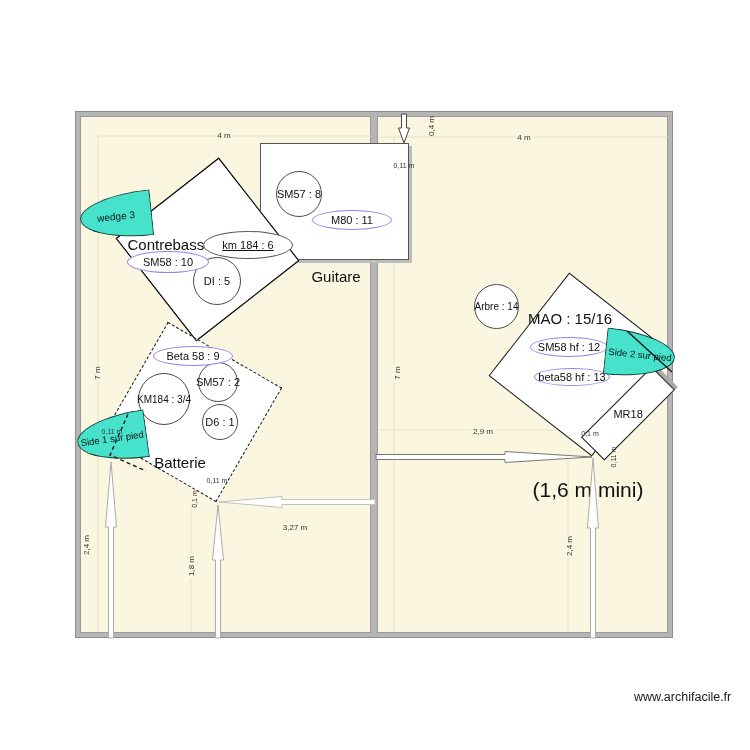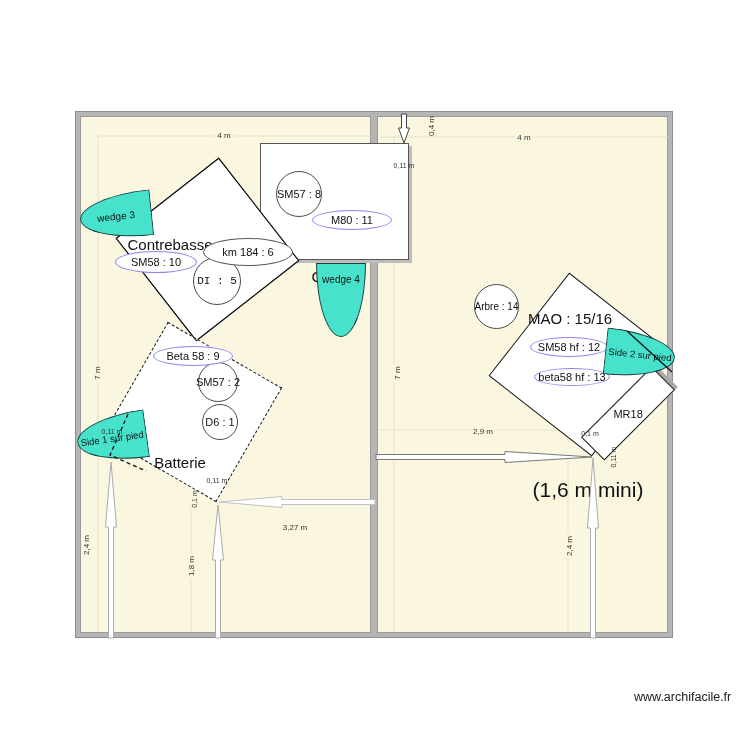--- a/index.html
+++ b/index.html
@@ -73,57 +73,57 @@
 
   <div class="zlabel" style="left:170px;top:244px;">Contrebasse</div>
   <div class="zlabel" style="left:336px;top:245px;margin-top:31px;">Guitare</div>
   <div class="zlabel" style="left:180px;top:462px;">Batterie</div>
   <div class="zlabel" style="left:570px;top:318px;">MAO : 15/16</div>
   <div class="note" style="left:588px;top:490px;">(1,6 m mini)</div>
 
   <div class="circ" style="left:276px;top:171px;width:46px;height:46px;text-align:right;">
     <span>SM57 : 8</span>
     </div>
-  <div class="circ" style="left:193px;top:257px;width:48px;height:48px;font-family:Liberation Mono, monospace;">
+  <div class="circ" style="left:193px;top:257px;width:48px;height:48px;">
     <span>DI : 5</span>
     </div>
   <div class="circ" style="left:198px;top:362px;width:40px;height:40px;">
     <span>SM57 : 2</span>
+    </div>
+  <div class="circ" style="left:138px;top:373px;width:52px;height:52px;font-size:10px;">
+    <span>KM184 : 3/4</span>
     </div>
   <div class="circ" style="left:202px;top:404px;width:36px;height:36px;">
     <span>D6 : 1</span>
     </div>
   <div class="circ" style="left:474px;top:284px;width:45px;height:45px;font-size:10px;">
     <span>Arbre : 14</span>
     </div>
 
-  <div class="ell" style="left:203px;top:238px;width:90px;height:28px;border-color:#5a5a5a;">
+  <div class="ell" style="left:203px;top:231px;width:90px;height:28px;border-color:#5a5a5a;text-decoration:underline;">
     <span>km 184 : 6</span>
     </div>
-  <div class="ell purple" style="left:115px;top:251px;width:82px;height:22px;text-align:center;">
+  <div class="ell purple" style="left:127px;top:251px;width:82px;height:22px;text-align:center;">
     <span>SM58 : 10</span>
     </div>
   <div class="ell purple" style="left:312px;top:210px;width:80px;height:20px;">
     <span>M80 : 11</span>
     </div>
   <div class="ell purple" style="left:153px;top:346px;width:80px;height:20px;">
     <span>Beta 58 : 9</span>
     </div>
   <div class="ell purple" style="left:530px;top:337px;width:78px;height:20px;">
     <span>SM58 hf : 12</span>
     </div>
   <div class="ell purple" style="left:534px;top:368px;width:76px;height:18px;">
     <span>beta58 hf : 13</span>
     </div>
 
   <div class="wedge flat-right" style="left:80px;top:193px;width:72px;height:46px;transform:rotate(-6deg);">
     <span>wedge 3</span>
-    </div>
-  <div class="wedge flat-top" style="left:316px;top:263px;width:50px;height:74px;align-items:flex-start;padding-top:10px;">
-    <span>wedge 4</span>
     </div>
   <div class="wedge flat-right" style="left:77px;top:414px;width:70px;height:48px;transform:rotate(-8deg);font-size:9.5px;">
     <span>Side 1 sur pied</span>
     </div>
   <div class="wedge flat-left" style="left:605px;top:331px;width:70px;height:47px;transform:rotate(6deg);font-size:9.5px;">
     <span>Side 2 sur pied</span>
     </div>
 
   <svg class="arrows" width="750" height="750">
 

